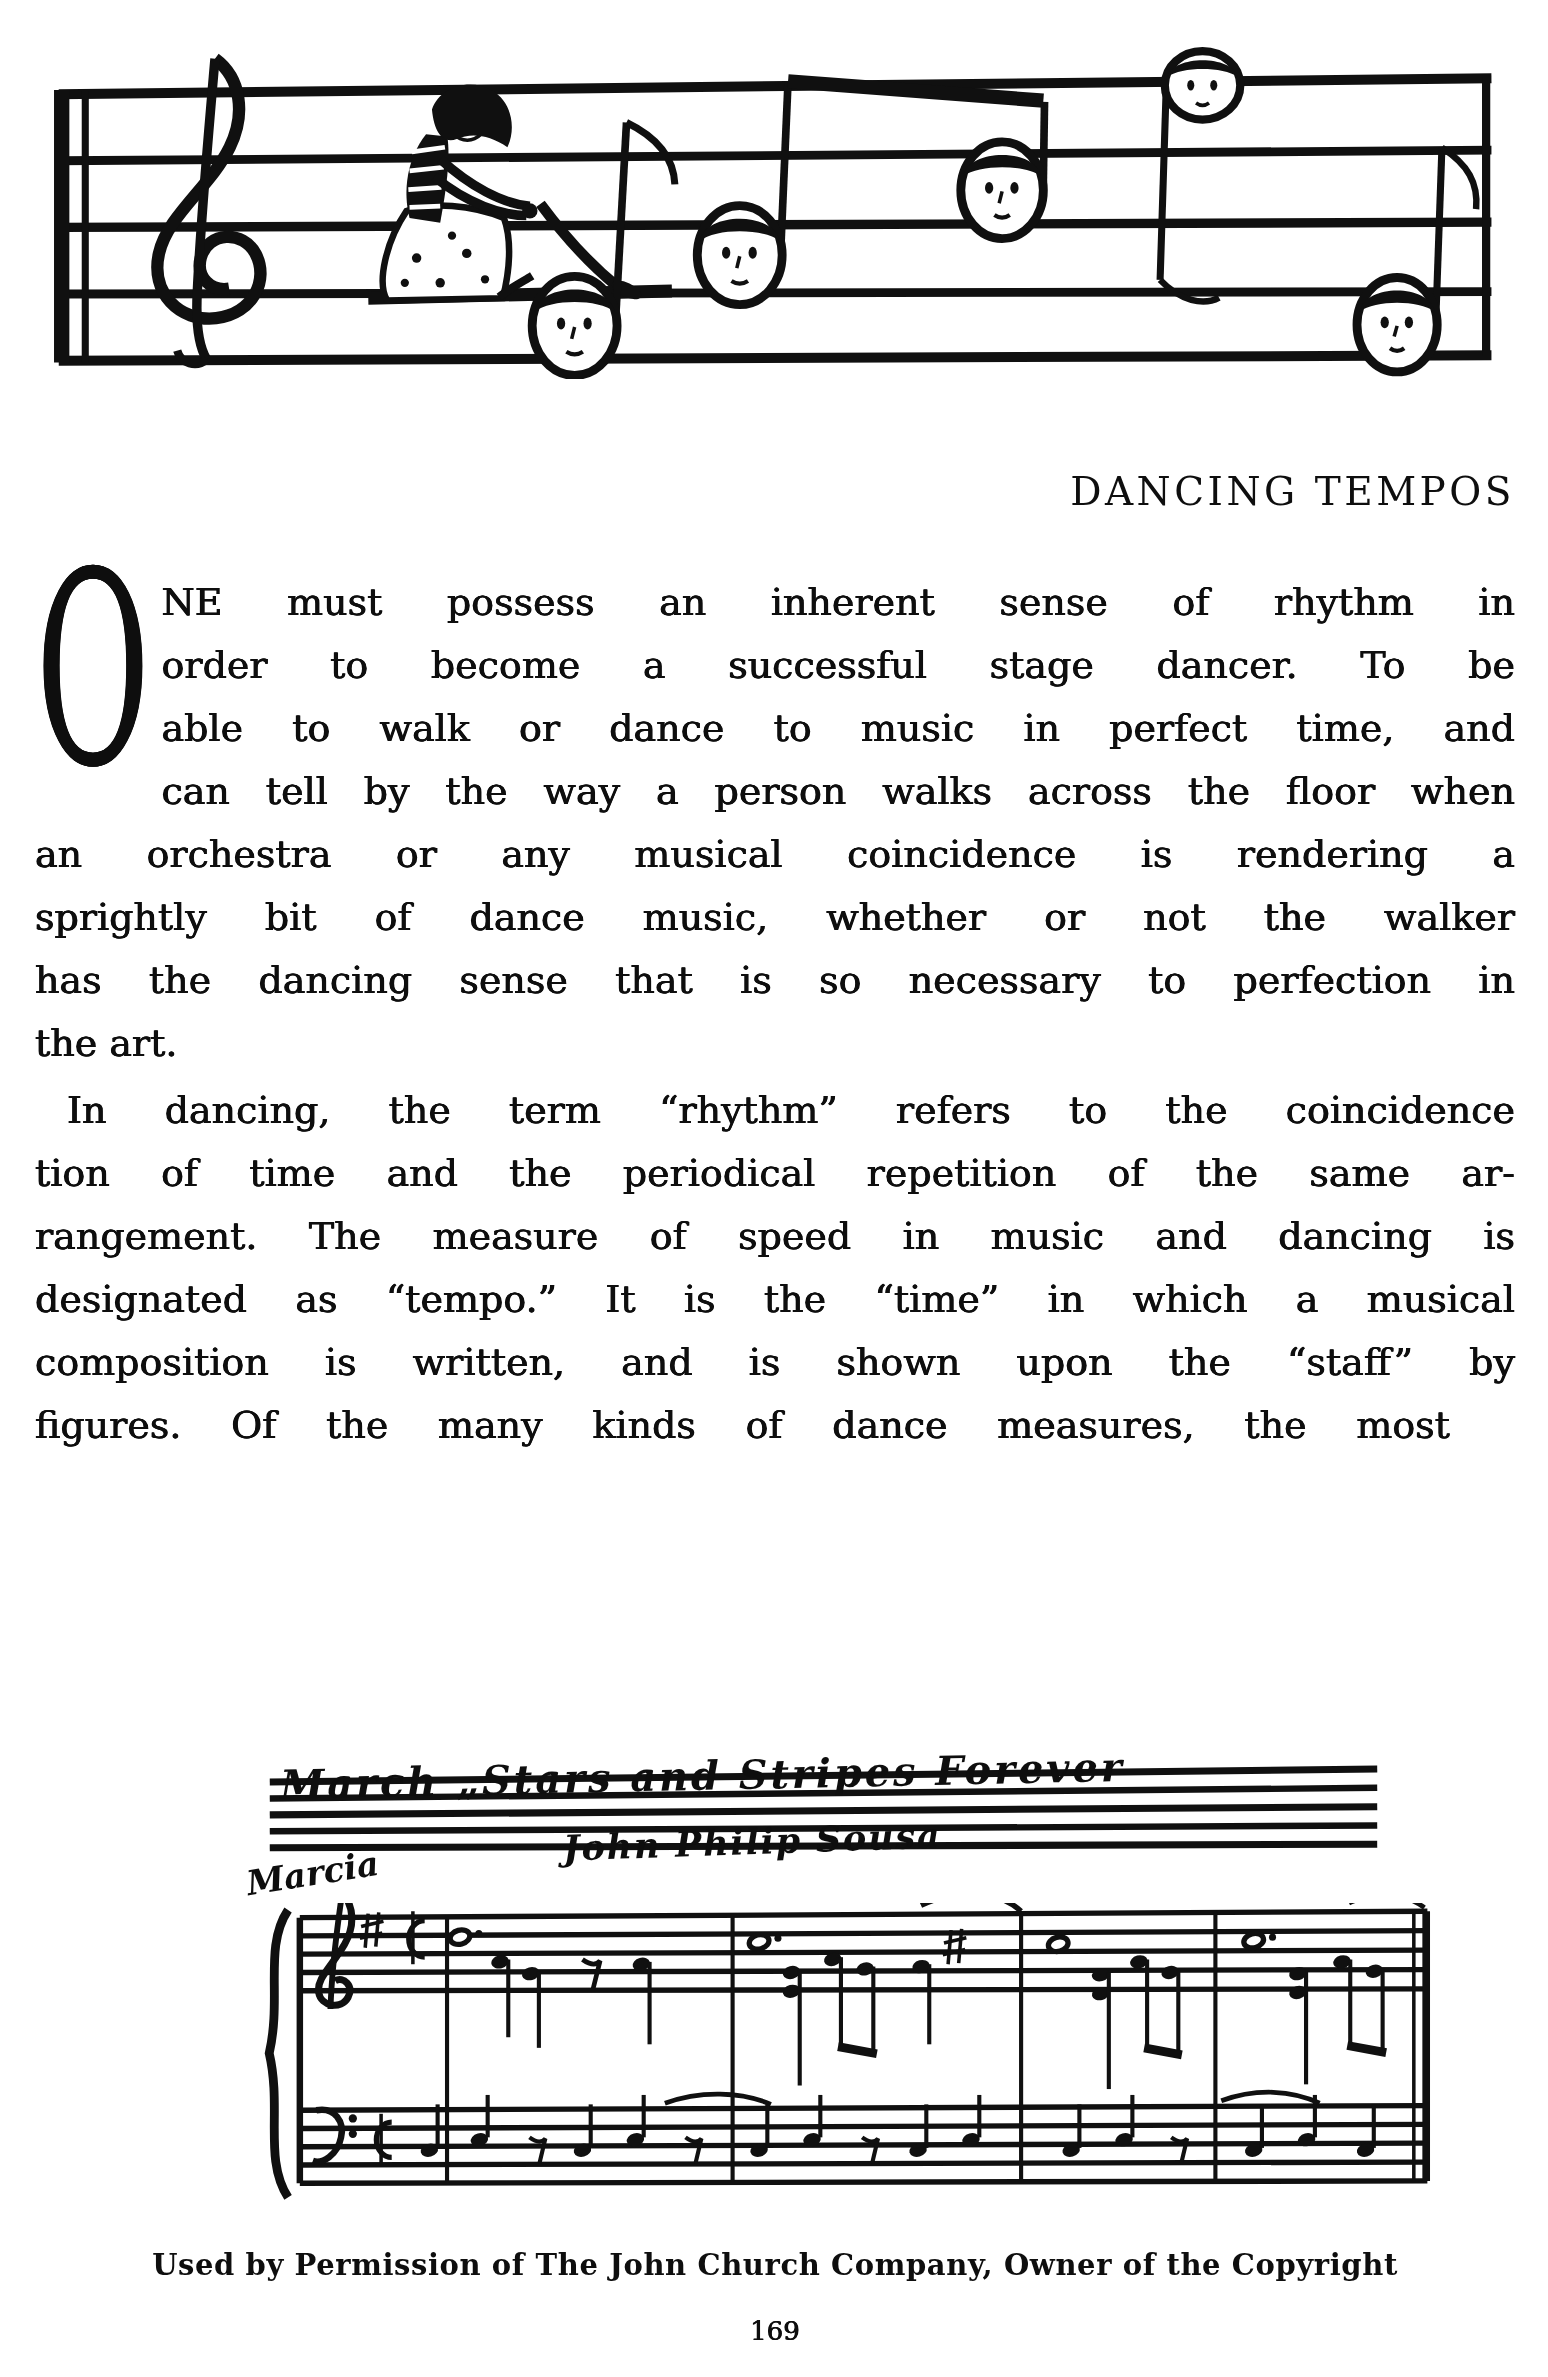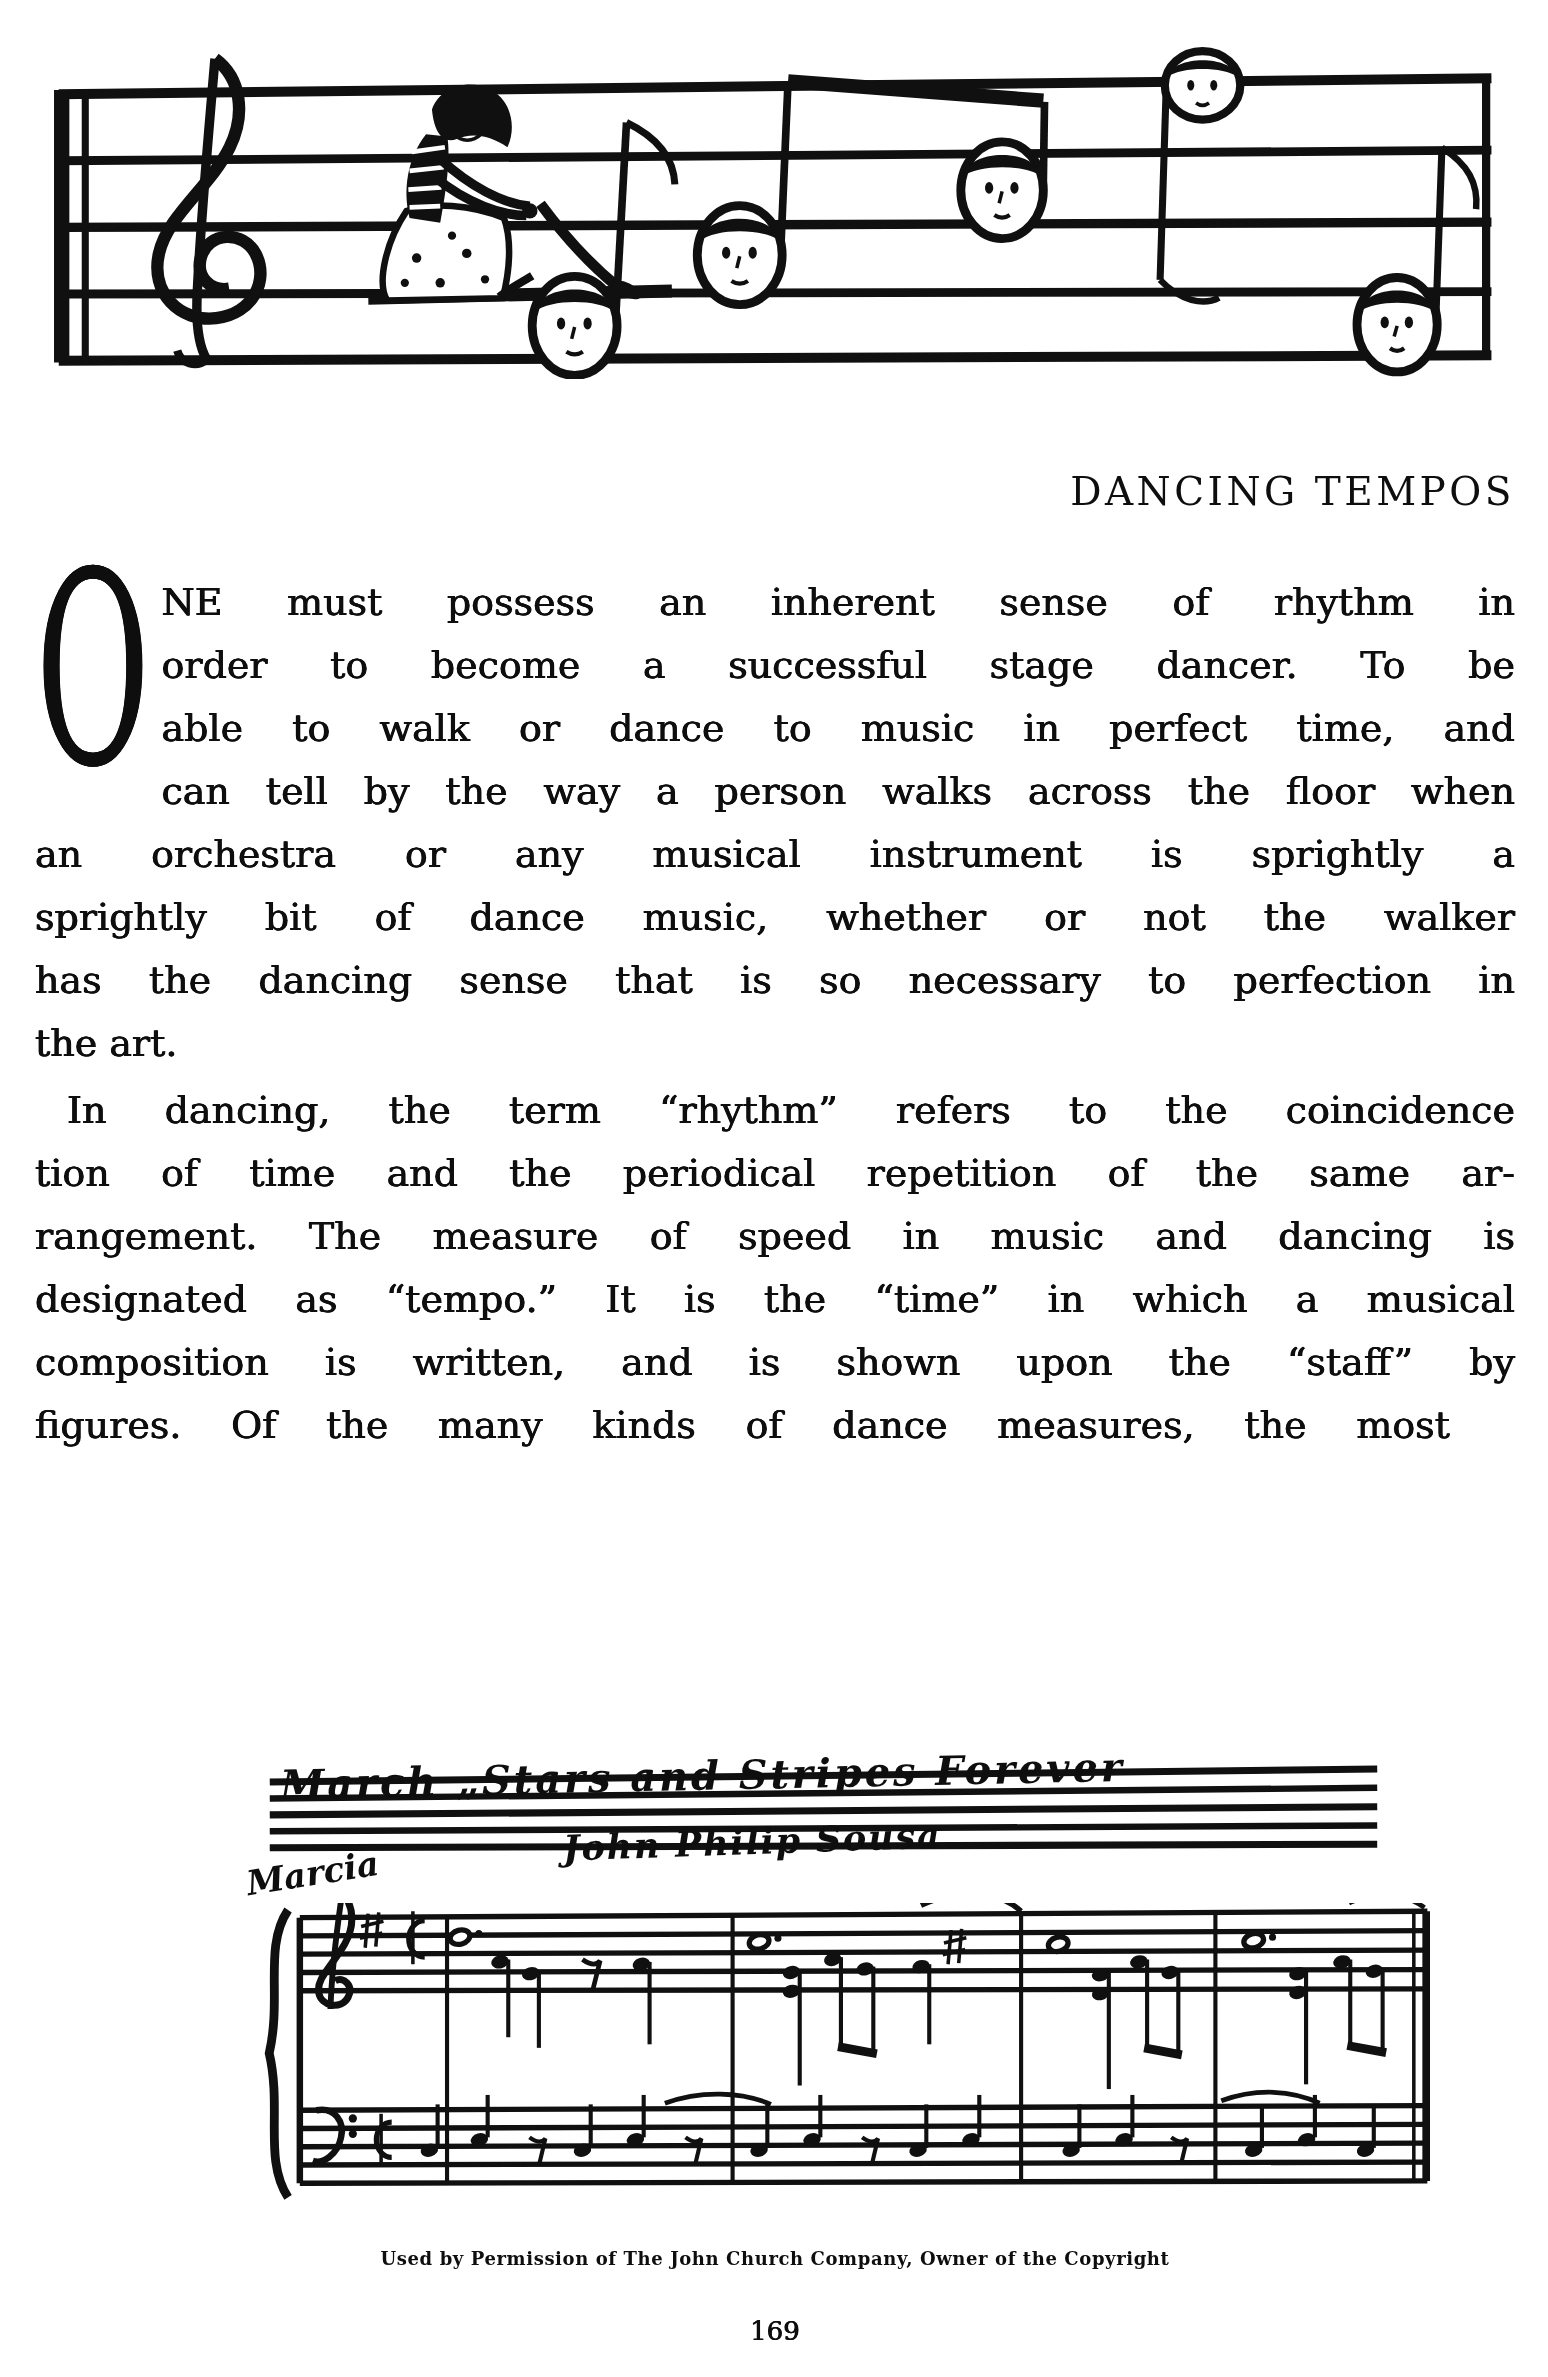--- a/index.html
+++ b/index.html
@@ -61,21 +61,21 @@
   }
   .score-tempo{
     position:absolute;left:246px;top:1853px;
     font-size:34px;font-style:italic;font-weight:bold;
     transform:rotate(-9deg);white-space:nowrap;
   }
   .grand-staff{position:absolute;left:252px;top:1903px;width:1192px;height:315px;}
   
   .caption{
     position:absolute;left:35px;top:2248px;width:1480px;
-    text-align:center;font-size:18px;font-weight:bold;letter-spacing:0.6px;
+    text-align:center;font-size:29px;font-weight:bold;letter-spacing:0.6px;
     white-space:nowrap;
   }
   .folio{
     position:absolute;left:35px;top:2316px;width:1480px;
     text-align:center;font-size:26px;
     text-shadow:0.4px 0 0 currentColor,-0.4px 0 0 currentColor;
   }
 </style>
 <title>DANCING TEMPOS</title></head>
 <body>
@@ -185,21 +185,21 @@
   <div class="bodytext">
     <div>
       <span class="dropcap-float">
           <span class="dropcap-letter">O</span>
         </span>
       <div>
           <div class="tline">NE must possess an inherent sense of rhythm in</div>
           <div class="tline">order to become a successful stage dancer. To be</div>
           <div class="tline">able to walk or dance to music in perfect time, and</div>
           <div class="tline">can tell by the way a person walks across the floor when</div>
-          <div class="tline">an orchestra or any musical instrument is sprightly a</div>
+          <div class="tline">an orchestra or any musical coincidence is rendering a</div>
           <div class="tline">sprightly bit of dance music, whether or not the walker</div>
           <div class="tline">has the dancing sense that is so necessary to perfection in</div>
           <div class="tline tlast">the art.</div>
         </div>
     </div>
     <div class="para2">
         <div class="tline">In dancing, the term “rhythm” refers to the coincidence</div>
         <div class="tline">tion of time and the periodical repetition of the same ar-</div>
         <div class="tline">rangement. The measure of speed in music and dancing is</div>
         <div class="tline">designated as “tempo.” It is the “time” in which a musical</div>

